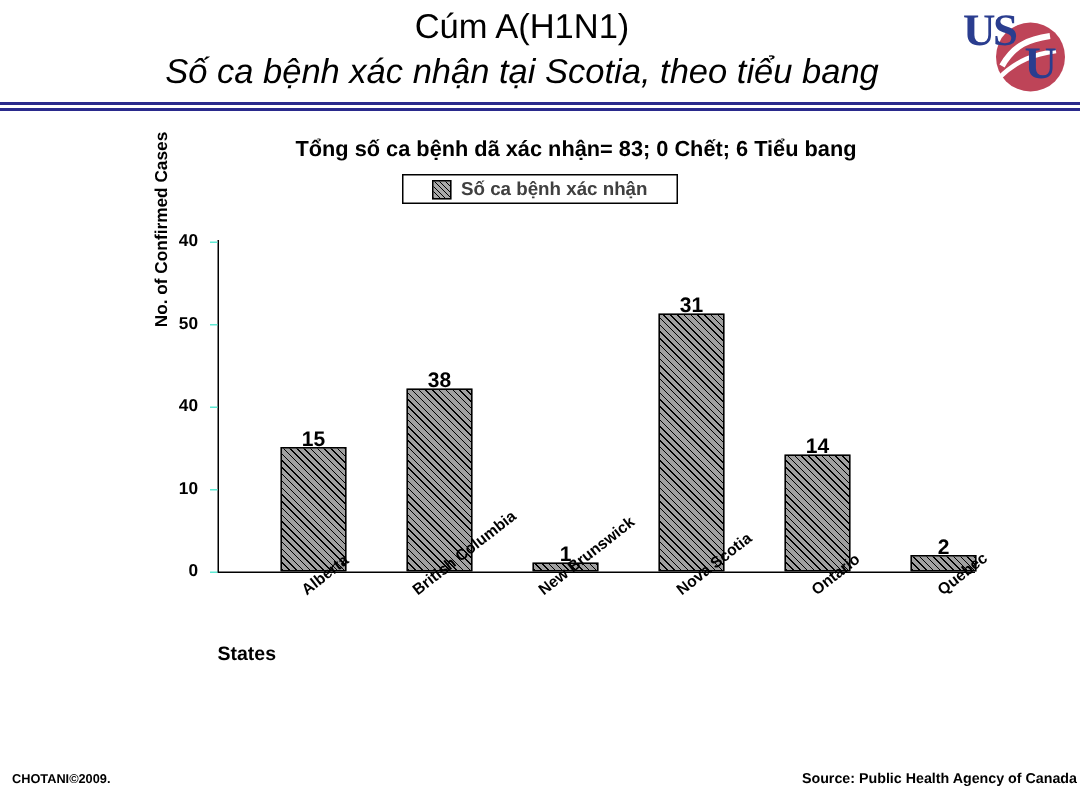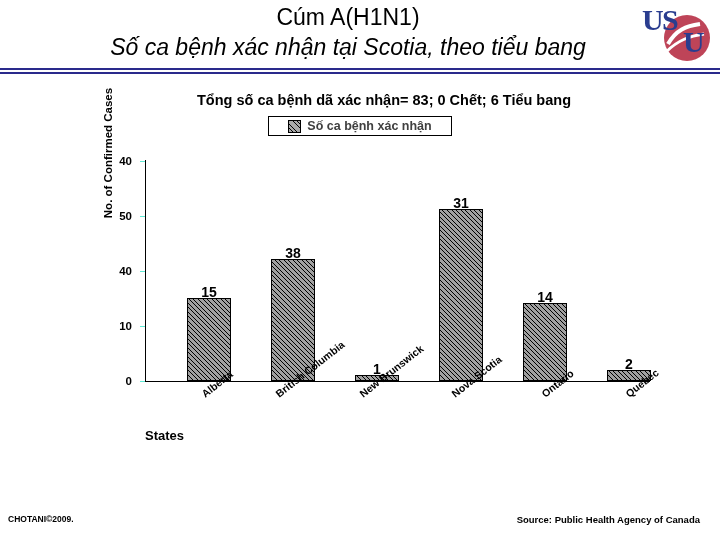--- a/index.html
+++ b/index.html
@@ -211,21 +211,21 @@
   .footer-left {
     position: absolute;
     left: 8px;
     top: 0;
     font-size: 8.5px;
     font-weight: bold;
     color: #000;
   }
   .footer-right {
     position: absolute;
-    right: 20px;
+    right: 2px;
     top: 0;
     font-size: 9.5px;
     font-weight: bold;
     color: #000;
   }
 </style>
 </head>
 <body>
 
 <div class="slide-header">

